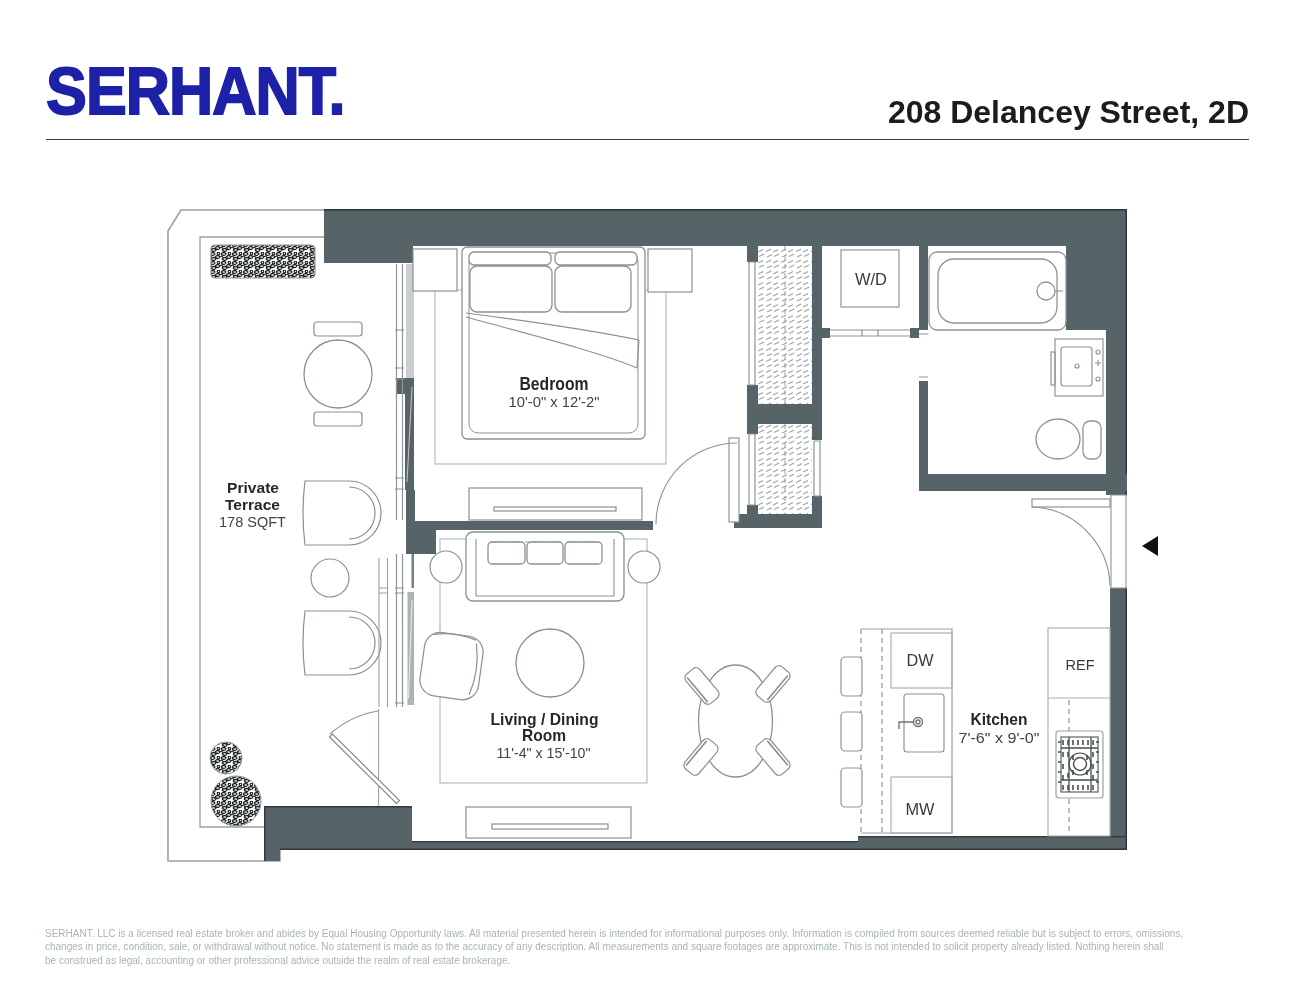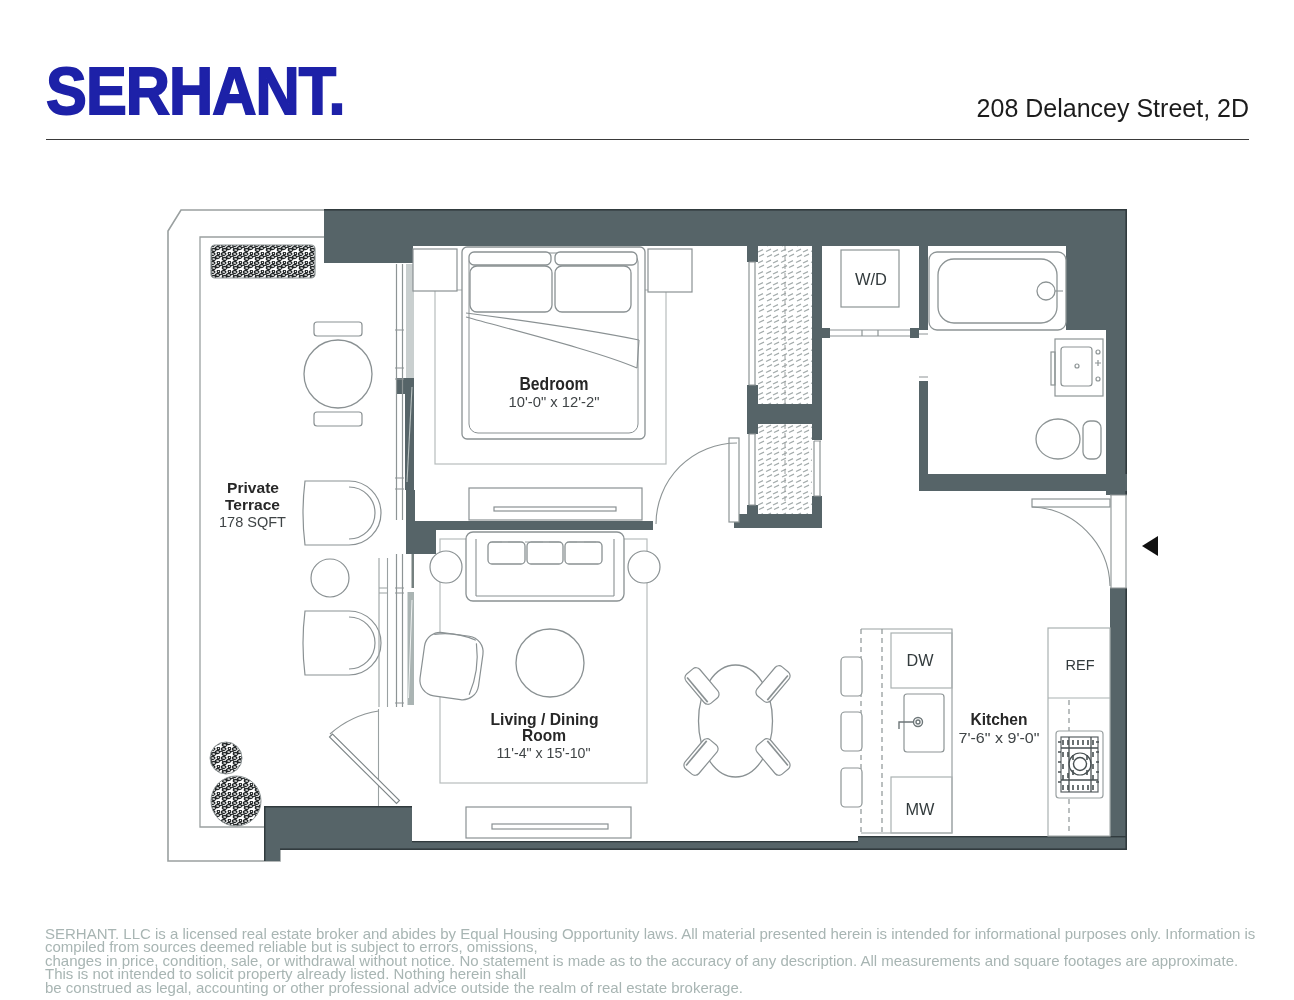--- a/index.html
+++ b/index.html
@@ -1,20 +1,20 @@
 <!DOCTYPE html>
 <html><head>
 <meta charset="utf-8">
 <style>
   html,body{margin:0;padding:0;background:#ffffff;}
   body{width:1294px;height:1000px;position:relative;font-family:"Liberation Sans",sans-serif;overflow:hidden;}
   .logo{position:absolute;left:46px;top:53px;color:#1d21a8;font-weight:bold;font-size:66px;letter-spacing:-1px;transform:scaleX(0.927);transform-origin:0 0;-webkit-text-stroke:1.8px #1d21a8;}
-  .addr{position:absolute;right:45px;top:94px;color:#1c1c1c;font-size:25px;font-weight:400;}
+  .addr{position:absolute;right:45px;top:94px;color:#1c1c1c;font-size:32px;font-weight:700;}
   .rule{position:absolute;left:46px;right:45px;top:139px;height:0;border-top:1.6px solid #3a3a3a;}
-  .disc{position:absolute;left:45px;top:927px;width:1225px;color:#a8b5b3;font-size:15px;line-height:13.4px;}
+  .disc{position:absolute;left:45px;top:927px;width:1225px;color:#a8b5b3;font-size:10px;line-height:13.4px;}
   svg text{font-family:"Liberation Sans",sans-serif;}
 </style>
 </head>
 <body>
 
 <div class="logo">SERHANT.</div>
 
 <div class="addr">208 Delancey Street, 2D</div>
 
 <div class="rule"></div>

